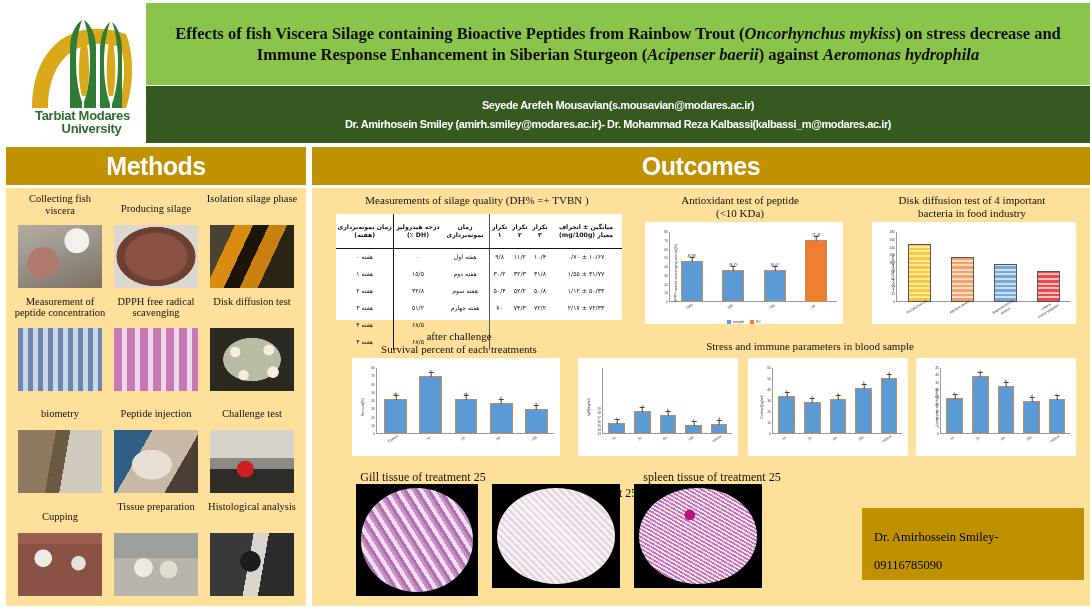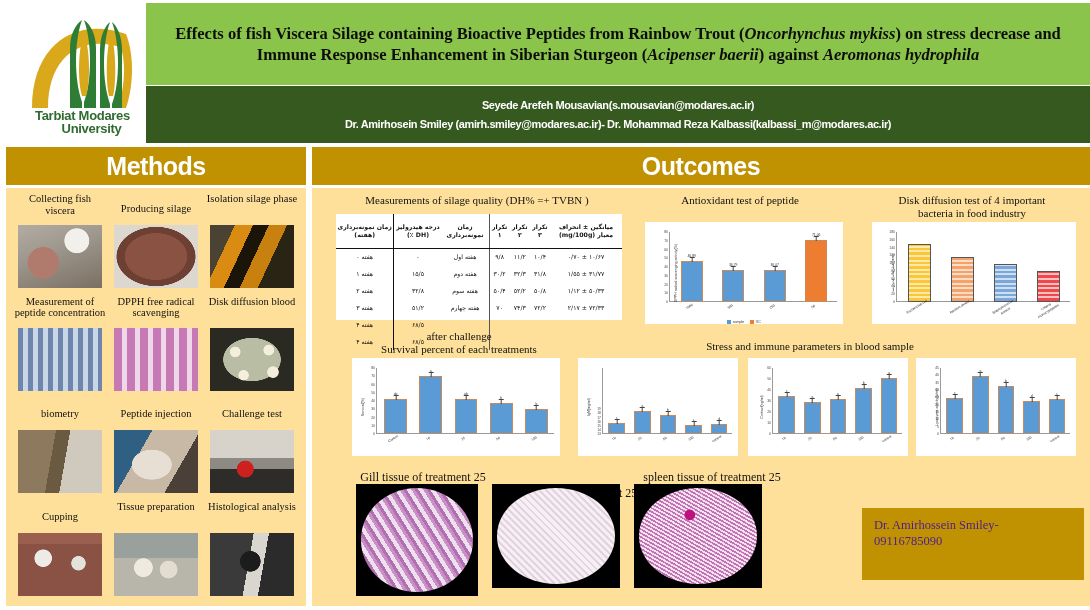--- a/index.html
+++ b/index.html
@@ -195,21 +195,21 @@
   #hist-gill-title   { left:348px; top:470px; width:150px; }
   #hist-liver-title  { left:498px; top:470px; width:150px;margin-top:16px; }
   #hist-spleen-title { left:632px; top:470px; width:160px; }
   #hist-gill-img   { left:356px; top:484px; width:122px; height:112px; }
   #hist-liver-img  { left:492px; top:484px; width:128px; height:104px; }
   #hist-spleen-img { left:634px; top:484px; width:128px; height:104px; }
 
   
   #contact { position:absolute; left:862px; top:508px; width:222px; height:72px;
              background:#c09100; padding:9px 12px; }
-  #contact .cl { color:#4c1d95; font-size:12.5px; line-height:16px; }
+  #contact .cl { color:#000000; font-size:12.5px; line-height:16px;margin-top:12px; }
 </style>
 </head>
 <body>
 
 <div class="poster">
 
   <div class="header">
 
     <div class="logo-box">
       <div class="logo-wrap">
@@ -265,21 +265,21 @@
         </div>
         <div class="m-cell">
           <div class="m-label">Measurement of peptide concentration</div>
           <div class="m-img ph-peptide"></div>
         </div>
         <div class="m-cell">
           <div class="m-label">DPPH free radical scavenging</div>
           <div class="m-img ph-dpph"></div>
         </div>
         <div class="m-cell">
-          <div class="m-label">Disk diffusion blood</div>
+          <div class="m-label">Disk diffusion test</div>
           <div class="m-img ph-disk"></div>
         </div>
         <div class="m-cell">
           <div class="m-label two">biometry</div>
           <div class="m-img ph-biometry"></div>
         </div>
         <div class="m-cell">
           <div class="m-label two">Peptide injection</div>
           <div class="m-img ph-injection"></div>
         </div>
@@ -372,20 +372,21 @@
             <td class="vline"></td>
             <td class="vline2">۶۸/۵</td>
             <td>هفته ۴</td>
           </tr>
         </tbody>
     </table>
   </div>
 
   <div class="o-title" id="ao-title">
     <div>Antioxidant test of peptide</div>
+    <div>(&lt;10 KDa)</div>
   </div>
   <div class="o-card" id="ao-card">
     <div class="mc" id="chart-antioxidant">
         <div class="yaxis"></div>
         <div class="xaxis"></div>
         <div class="ylab">DPPH radical scavenging activity(%)</div>
         <div class="ytick" style="top: 80px;">0</div>
         <div class="ytick" style="top: 71.25px;">10</div>
         <div class="ytick" style="top: 62.5px;">20</div>
         <div class="ytick" style="top: 53.75px;">30</div>

